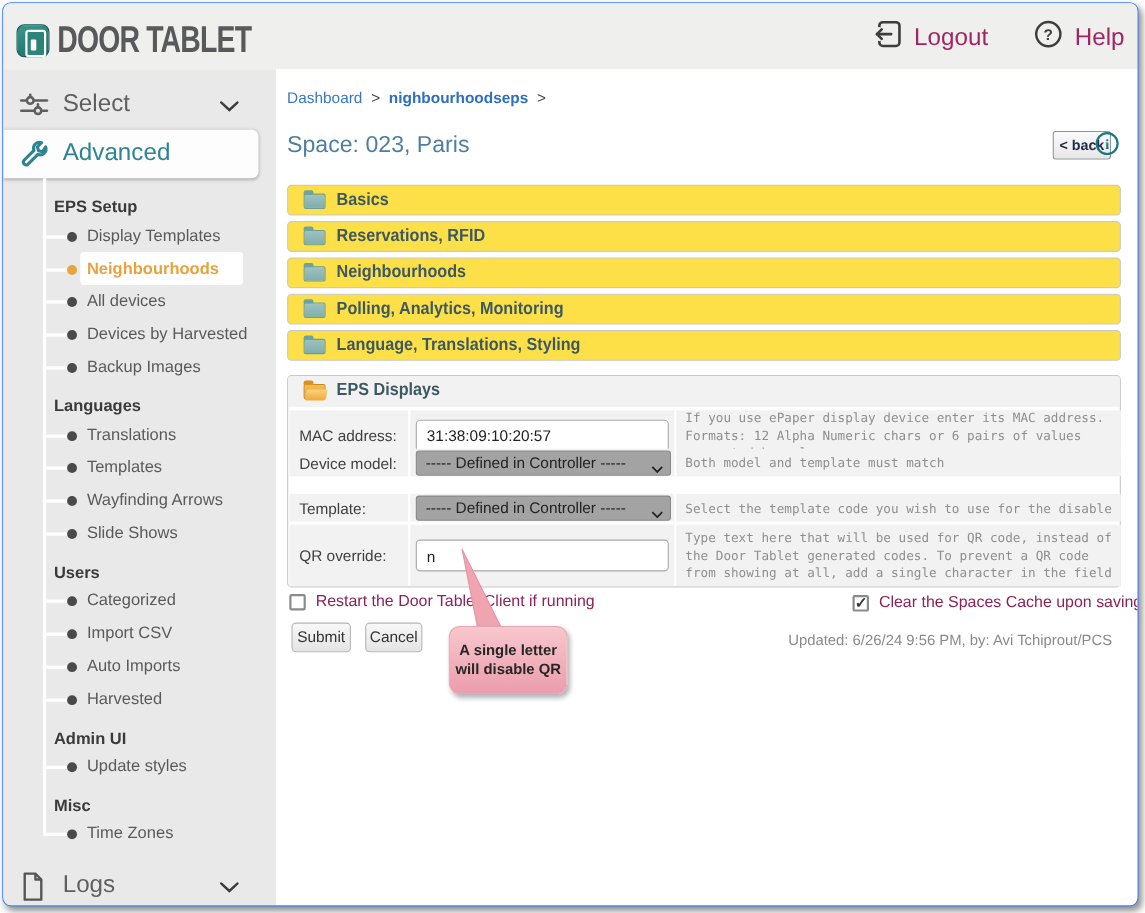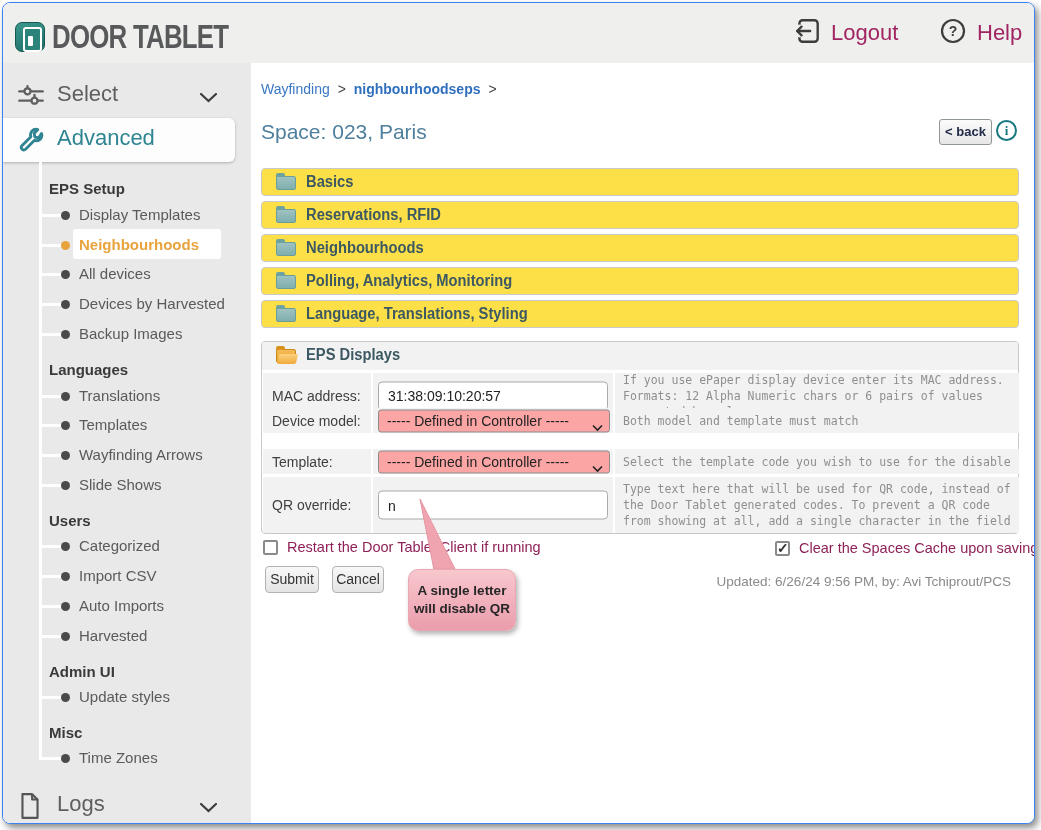--- a/index.html
+++ b/index.html
@@ -51,21 +51,21 @@
   .active-pill { position:absolute; left:70px; top:166px; width:148px; height:30px;
     background:#fff; border-radius:3px; }
 
   
   .main { position:absolute; left:248px; top:60px; right:0; bottom:0; background:#fff; }
   .breadcrumb { position:absolute; left:10px; top:18px; font-size:14px; color:#444; }
   .breadcrumb .bc-link { color:#3a78c4; cursor:pointer; }
   .breadcrumb .bc-current { color:#2f6fbe; font-weight:700; cursor:pointer; }
   .breadcrumb .bc-sep { color:#444; padding:0 4px; }
   .page-title { position:absolute; left:10px; top:57px; font-size:21px; color:#4e7f9d; }
-  .back-btn { position:absolute; left:688px; top:56px; width:53px; height:26px;
+  .back-btn { position:absolute; left:706px; top:56px; width:53px; height:26px;
     background:linear-gradient(#fbfbfb,#e7e7e7); border:1px solid #8f9699; border-radius:3px;
     font-size:13px; font-weight:700; color:#232b48; text-align:center; line-height:24px; cursor:pointer; }
   .info-icon { position:absolute; left:745px; top:57px; width:21px; height:21px; border-radius:50%;
     border:2px solid #17787f; color:#17787f; font-weight:700; font-size:13px; text-align:center;
     line-height:17px; font-family:"Liberation Serif", serif; cursor:pointer; }
 
   .acc-bar { position:absolute; left:10px; width:758px; height:28px; background:#fde047;
     border:1px solid #c9c9c9; border-radius:4px; cursor:pointer; }
   .acc-label { position:absolute; left:44px; top:4px; display:inline-block; transform:scaleX(.92);
     transform-origin:left center; font-size:16px; font-weight:700; color:#3c5862; white-space:nowrap; }
@@ -89,21 +89,21 @@
   .cell-label span { position:absolute; left:9px; top:50%; transform:translateY(-50%);
     font-size:14px; color:#3f3f3f; white-space:nowrap; }
   .cell-input { left:110px; width:240px; }
   .cell-help { left:352px; width:404px; }
   .cell-help span { position:absolute; left:8px; top:50%; transform:translateY(-50%); width:392px;
     font-family:"DejaVu Sans Mono", monospace; font-size:11.5px; color:#8f8f8f; line-height:1.4; }
   .txt-input { position:absolute; left:5px; top:50%; transform:translateY(-50%); width:230px; height:29px;
     border:1px solid #a9a9a9; border-radius:4px; background:#fff; font-size:14px; color:#222;
     padding:0 9px; font-family:"Liberation Sans", sans-serif; outline:none; }
   .sel-box { position:absolute; left:5px; top:50%; transform:translateY(-50%); width:232px; height:23px;
-    border:1px solid #8a8a8a; border-radius:3px; background:#fca5a5; cursor:pointer; }
+    border:1px solid #8a8a8a; border-radius:3px; background:#a3a3a3; cursor:pointer; }
   .sel-box .sel-text { position:absolute; left:8px; top:2px; font-size:14px; color:#222; white-space:nowrap; }
   .sel-box .sel-caret { position:absolute; right:6px; top:7px; }
 
   .checkbox { position:absolute; width:15px; height:15px; background:#fff; border:2px solid #8a8a8a;
     border-radius:2px; cursor:pointer; }
   .checkbox.checked::after { content:"✓"; position:absolute; left:0px; top:-3px;
     font-size:14px; font-weight:700; color:#333; }
   .chk-label { position:absolute; font-size:14.5px; color:#8e2157; white-space:nowrap; cursor:pointer; }
   .btn { position:absolute; top:503px; height:27px; background:linear-gradient(#f8f8f8,#e4e4e4);
     border:1px solid #b3b3b3; border-radius:4px; font-size:14px; color:#333; text-align:center;
@@ -279,21 +279,21 @@
       <span class="nav-caret">
         <svg width="17" height="10" viewBox="0 0 17 10" fill="none" stroke="#3d3d3d" stroke-width="2.2" stroke-linecap="round">
             <polyline points="1,1 8.5,8 16,1"></polyline>
           </svg>
       </span>
     </div>
   </div>
 
   <div class="main">
     <div class="breadcrumb">
-      <span class="bc-link">Wayfinding</span>
+      <span class="bc-link">Dashboard</span>
       <span class="bc-sep">&gt;</span>
       <span class="bc-current">nighbourhoodseps</span>
       <span class="bc-sep">&gt;</span>
     </div>
     <div class="page-title">Space: 023, Paris</div>
     <div class="back-btn">&lt; back</div>
     <div class="info-icon">i</div>
 
     <div class="acc-bar" style="top:105px">
       <span class="folder"></span>

